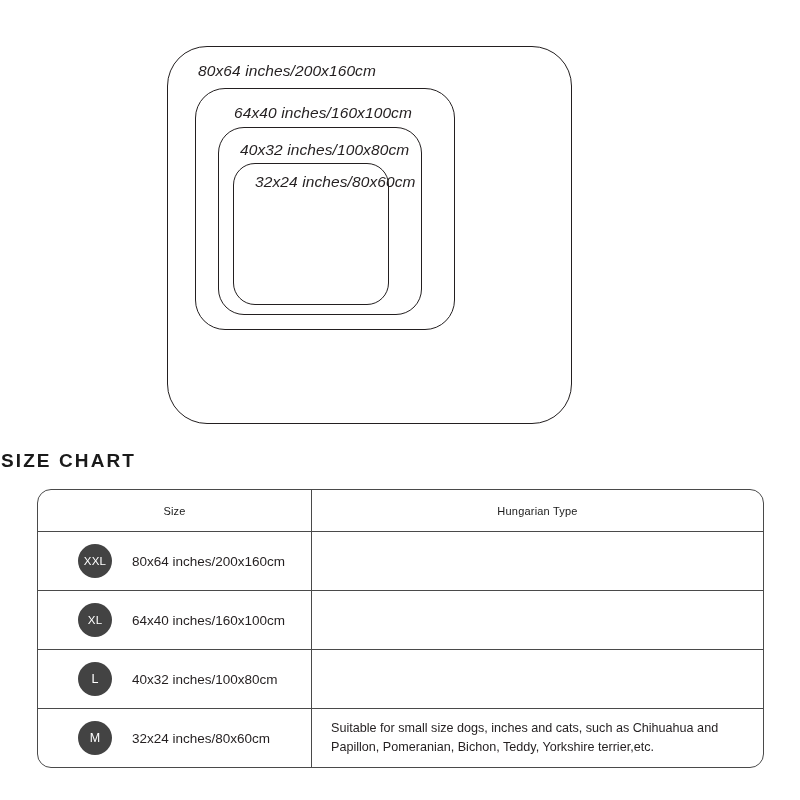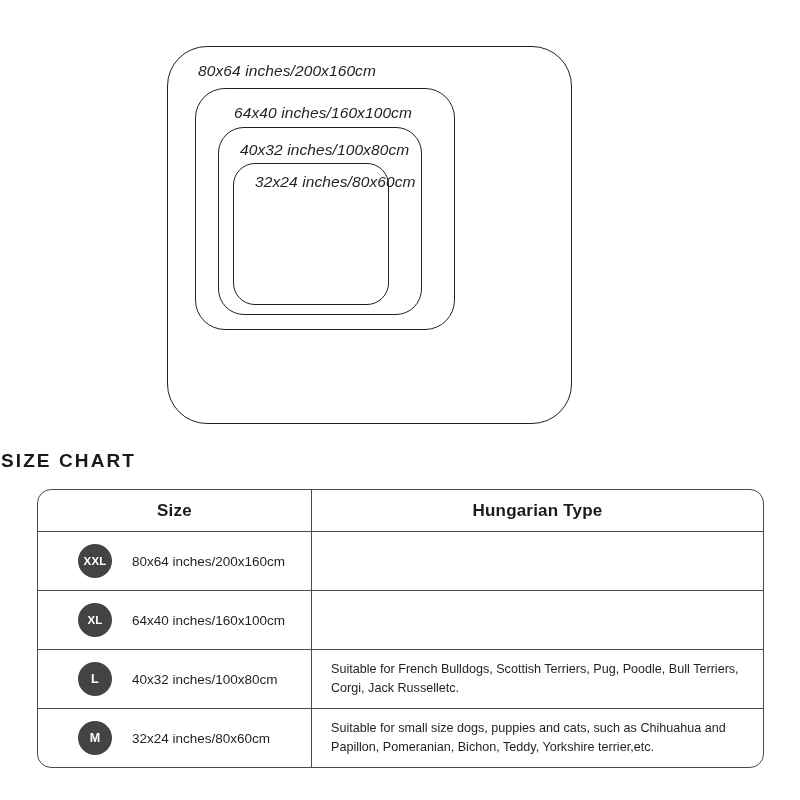--- a/index.html
+++ b/index.html
@@ -112,41 +112,41 @@
   }
 
   
   .row-header { height: 41px; }
   .row-header .cell-size,
   .row-header .cell-type {
     justify-content: center;
     padding: 0;
   }
   .th {
-    font-size: 17px;
-    font-weight: bold;
+    font-size: 11px;
+    font-weight: normal;
     color: #1a1a1a;
     letter-spacing: 0.2px;
   }
 
   
   .row-data { height: 58px; }
   .badge {
     width: 34px;
     height: 34px;
     flex: 0 0 34px;
     margin-left: 40px;
     border-radius: 50%;
     background: #434343;
     color: #ffffff;
     display: flex;
     align-items: center;
     justify-content: center;
     font-size: 11.5px;
-    font-weight: bold;
+    font-weight: normal;
     letter-spacing: 0.2px;
   }
   .badge-m, .badge-l { font-size: 12.5px; }
   .dims {
     margin-left: 20px;
     font-size: 13.5px;
     color: #231f20;
     white-space: nowrap;
   }
   .desc {
@@ -196,28 +196,25 @@
       <span class="badge">XL</span>
       <span class="dims">64x40 inches/160x100cm</span>
     </div>
   </div>
 
   <div class="trow row-data">
     <div class="cell-size">
       <span class="badge badge-l">L</span>
       <span class="dims">40x32 inches/100x80cm</span>
     </div>
-    <div class="cell-type">
-      <span class="desc">Suitable for French Bulldogs, Scottish Terriers, Pug, Poodle, Bull Terriers, Corgi, Jack Russelletc.</span>
-    </div>
   </div>
 
   <div class="trow row-data">
     <div class="cell-size">
       <span class="badge badge-m">M</span>
       <span class="dims">32x24 inches/80x60cm</span>
     </div>
     <div class="cell-type">
-      <span class="desc">Suitable for small size dogs, puppies and cats, such as Chihuahua and Papillon, Pomeranian, Bichon, Teddy, Yorkshire terrier,etc.</span>
+      <span class="desc">Suitable for small size dogs, inches and cats, such as Chihuahua and Papillon, Pomeranian, Bichon, Teddy, Yorkshire terrier,etc.</span>
     </div>
   </div>
 
 </div>
 
 </body></html>

